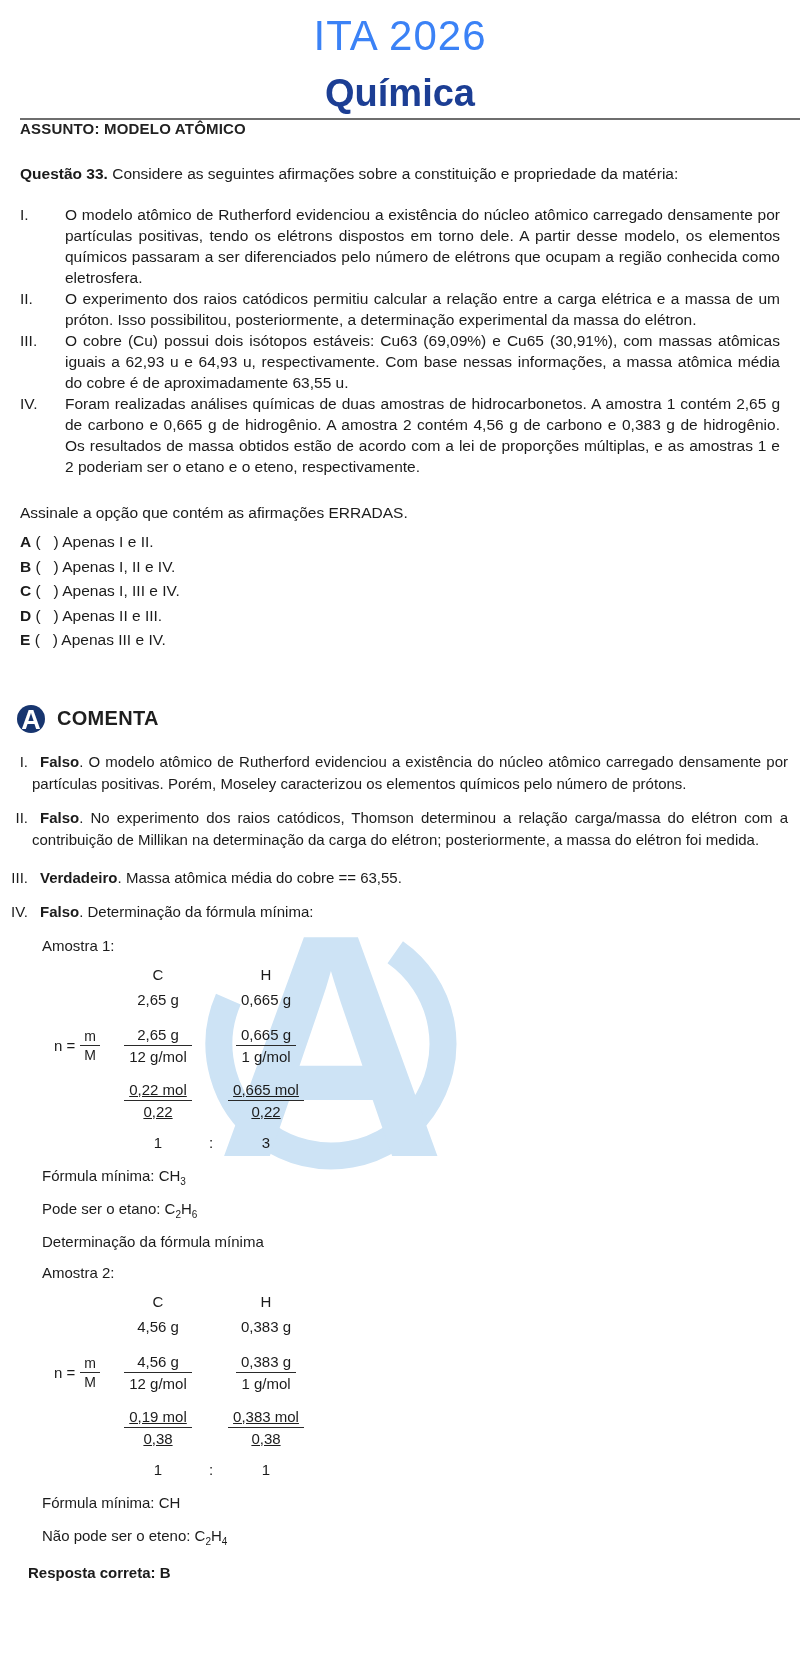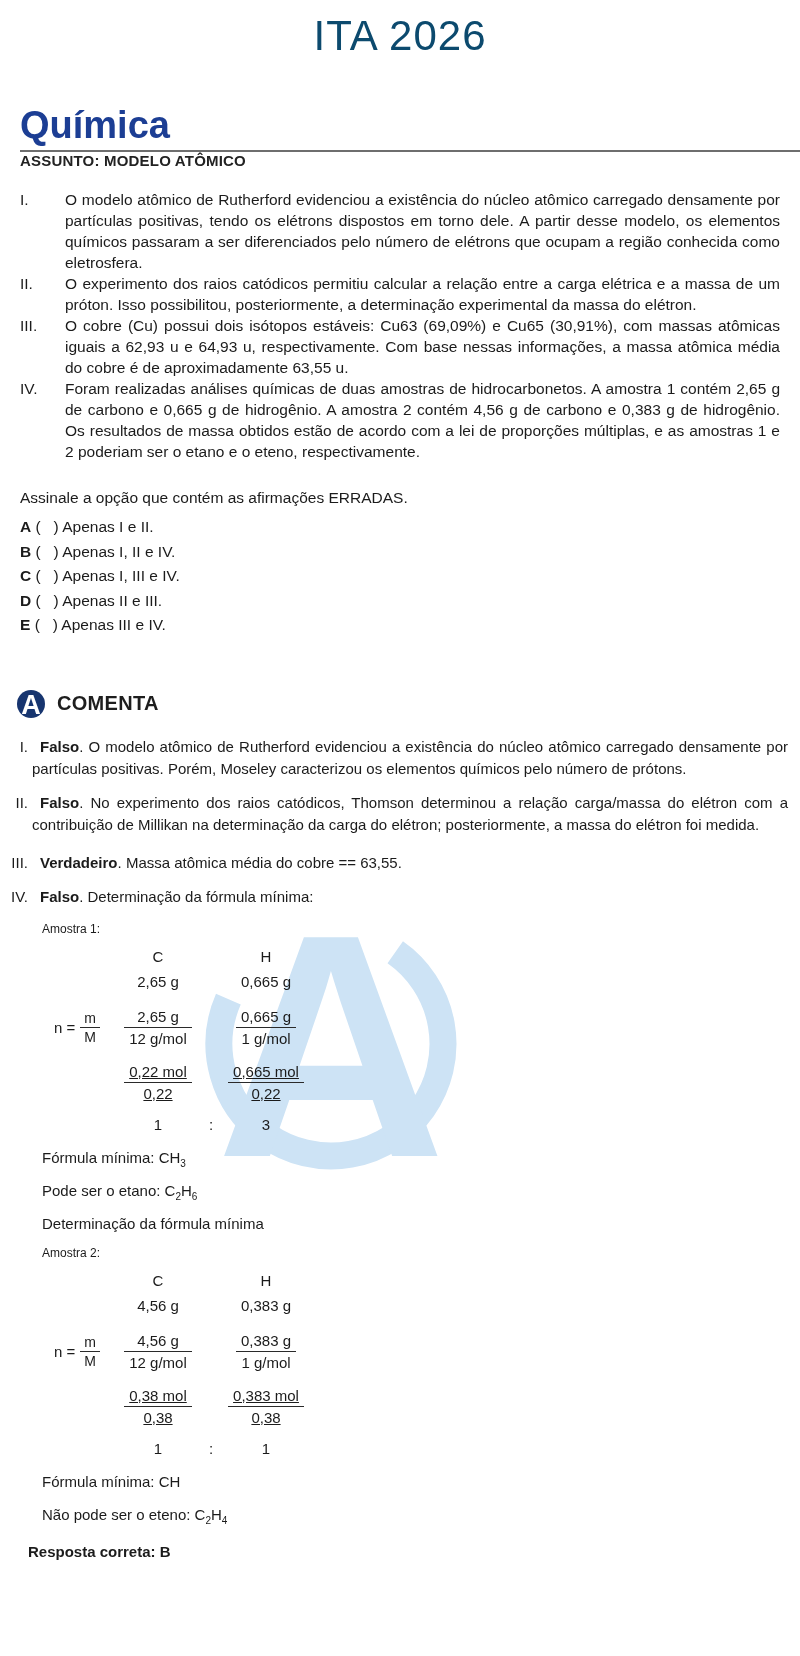--- a/index.html
+++ b/index.html
@@ -4,25 +4,25 @@
 <style>
   * { margin:0; padding:0; box-sizing:border-box; }
   html,body { width:800px; }
   body {
     height:1656px; overflow:hidden; background:#ffffff; color:#1b1b1b;
     font-family:"Liberation Sans", sans-serif; font-size:15.5px; position:relative;
   }
   .watermark { position:absolute; left:178px; top:848px; width:306px; height:330px; z-index:0; }
   .content { position:relative; z-index:1; }
 
-  .exam-title { text-align:center; margin-top:12px; font-size:42px; font-weight:400; color:#0c4a6e; letter-spacing:1px; }
+  .exam-title { text-align:center; margin-top:12px; font-size:42px; font-weight:400; color:#3b82f6; letter-spacing:1px; }
   .q-wrap { margin:0 20px; }
   .c-wrap { margin:0 12px 0 14px; }
 
-  .subject-title { margin-top:44px; font-size:38px; font-weight:700; color:#1c3e94; }
+  .subject-title { margin-top:12px; font-size:38px; font-weight:700; color:#1c3e94;text-align:center; }
   .subject-rule { margin:3px 0 0 0; height:2px; background:#6e6e6e; width:calc(100% + 20px); }
   .topic { font-size:15px; font-weight:700; color:#222; letter-spacing:0.2px; }
 
   .q-intro { margin-top:26px; text-align:justify; line-height:21px; }
   .q-intro b { font-weight:700; }
 
   .stmt-list { margin-top:20px; }
   .stmt { position:relative; padding-left:45px; text-align:justify; line-height:21px; }
   .stmt .rnum { position:absolute; left:0; top:0; }
 
@@ -39,21 +39,21 @@
   .citem { position:relative; padding-left:18px; text-align:justify; line-height:22px; font-size:15px; margin-top:12px; }
   .citem .rnum { position:absolute; left:-12px; width:26px; text-align:right; }
   .citem b { font-weight:700;margin-left:8px; }
 
   .eq { display:flex; align-items:center; text-align:left; margin-top:16px; }
   .frac { display:inline-flex; flex-direction:column; text-align:center; }
   .frac .fnum { padding:0 5px 2px; border-bottom:1.5px solid #2a2a2a; }
   .frac .fden { padding:2px 5px 0; }
   .eq .frac { margin:0 8px; }
 
-  .calc-label { margin:14px 0 0 28px; font-size:12px; }
+  .calc-label { margin:14px 0 0 28px; font-size:15px; }
   .calc { margin-left:40px; font-size:15px; }
   .calc-row { display:flex; align-items:center; }
   .cell { display:flex; justify-content:center; align-items:center; }
   .cell-lhs { width:60px; justify-content:flex-start; }
   .cell-c { width:88px; }
   .cell-mid { width:18px; }
   .cell-h { width:92px; }
   .row-head { margin-top:12px; }
   .row-mass { margin-top:8px; }
   .row-frac { margin-top:18px; }
@@ -79,20 +79,24 @@
 </div>
 
 <div class="content">
   <div class="exam-title">ITA 2026</div>
 
   <div class="q-wrap">
     <div class="subject-title">Química</div>
     <div class="subject-rule"></div>
     <div class="topic">ASSUNTO: MODELO ATÔMICO</div>
 
+    <div class="q-intro">
+      <b>Questão 33.</b>
+      <span>Considere as seguintes afirmações sobre a constituição e propriedade da matéria:</span>
+    </div>
 
     <div class="stmt-list">
       <div class="stmt">
         <span class="rnum">I.</span>
         <span>O modelo atômico de Rutherford evidenciou a existência do núcleo atômico carregado densamente por partículas positivas, tendo os elétrons dispostos em torno dele. A partir desse modelo, os elementos químicos passaram a ser diferenciados pelo número de elétrons que ocupam a região conhecida como eletrosfera.</span>
       </div>
       <div class="stmt">
         <span class="rnum">II.</span>
         <span>O experimento dos raios catódicos permitiu calcular a relação entre a carga elétrica e a massa de um próton. Isso possibilitou, posteriormente, a determinação experimental da massa do elétron.</span>
       </div>
@@ -270,21 +274,21 @@
           <span class="frac">
             <span class="fnum">0,383 g</span>
             <span class="fden">1 g/mol</span>
           </span>
         </span>
       </div>
       <div class="calc-row row-norm">
         <span class="cell cell-lhs"></span>
         <span class="cell cell-c">
           <span class="frac">
-            <span class="fnum">0,38 mol</span>
+            <span class="fnum">0,19 mol</span>
             <span class="fden">0,38</span>
           </span>
         </span>
         <span class="cell cell-mid"></span>
         <span class="cell cell-h">
           <span class="frac">
             <span class="fnum">0,383 mol</span>
             <span class="fden">0,38</span>
           </span>
         </span>

